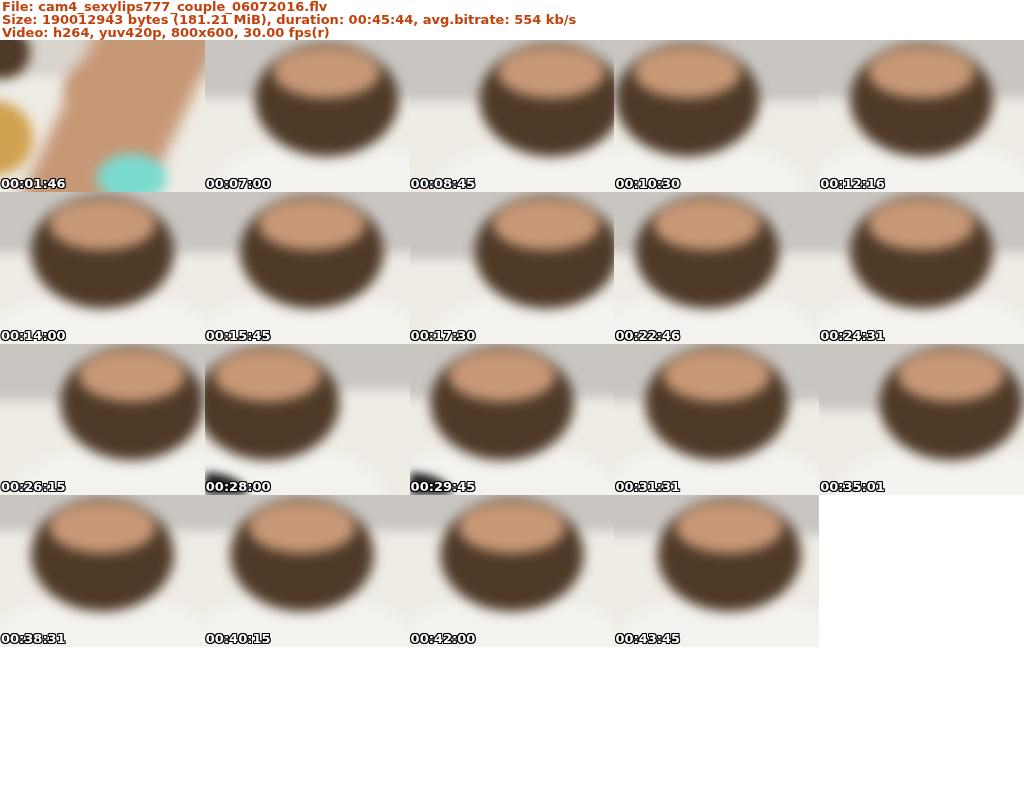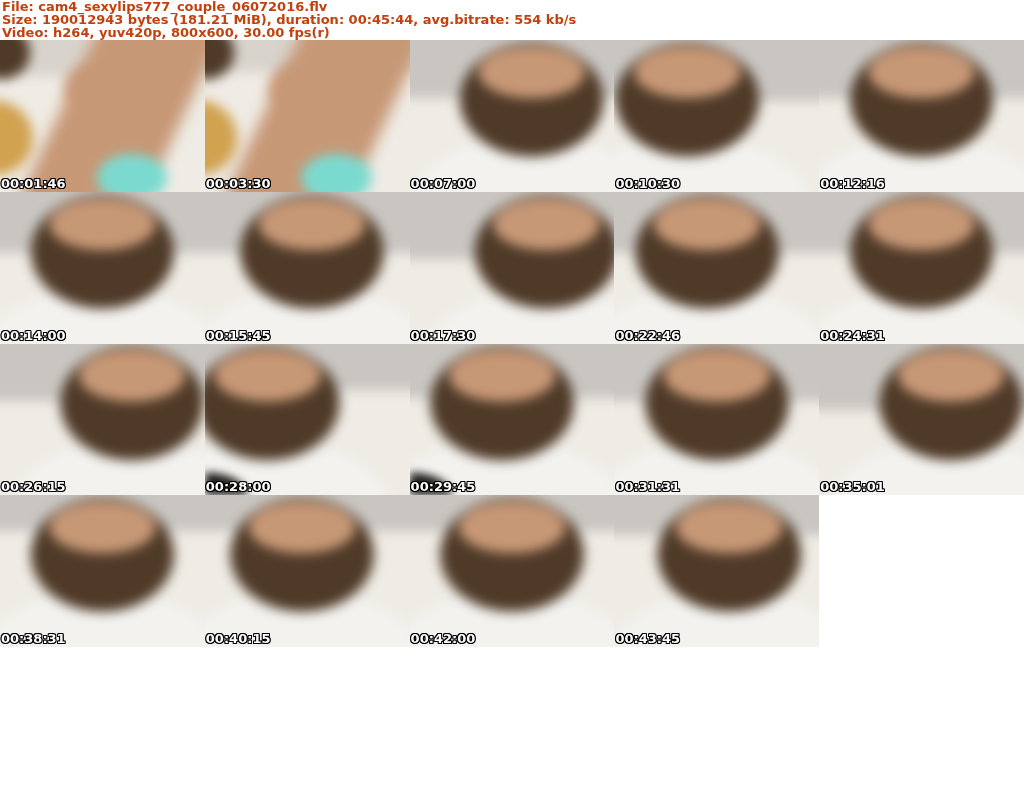--- a/index.html
+++ b/index.html
@@ -89,26 +89,26 @@
     <div>File: cam4_sexylips777_couple_06072016.flv</div>
     <div>Size: 190012943 bytes (181.21 MiB), duration: 00:45:44, avg.bitrate: 554 kb/s</div>
     <div>Video: h264, yuv420p, 800x600, 30.00 fps(r)</div>
   </div>
   <div class="grid">
       <div class="thumb">
         <div class="scene recline" style="--px: 55%; --wall: 28%;"></div>
         <span class="tc">00:01:46</span>
       </div>
       <div class="thumb">
-        <div class="scene recline" style="--px: 50%; --wall: 26%;"></div>
-        <span class="tc">00:03:30</span>
+        <div class="scene portrait" style="--px: 58%; --wall: 40%;"></div>
+        <span class="tc">00:07:00</span>
       </div>
       <div class="thumb">
-        <div class="scene portrait" style="--px: 58%; --wall: 40%;"></div>
-        <span class="tc">00:07:00</span>
+        <div class="scene portrait" style="--px: 66%; --wall: 42%;"></div>
+        <span class="tc">00:08:45</span>
       </div>
       <div class="thumb">
         <div class="scene portrait" style="--px: 38%; --wall: 42%;"></div>
         <span class="tc">00:10:30</span>
       </div>
       <div class="thumb">
         <div class="scene portrait" style="--px: 50%; --wall: 40%;"></div>
         <span class="tc">00:12:16</span>
       </div>
       <div class="thumb">

